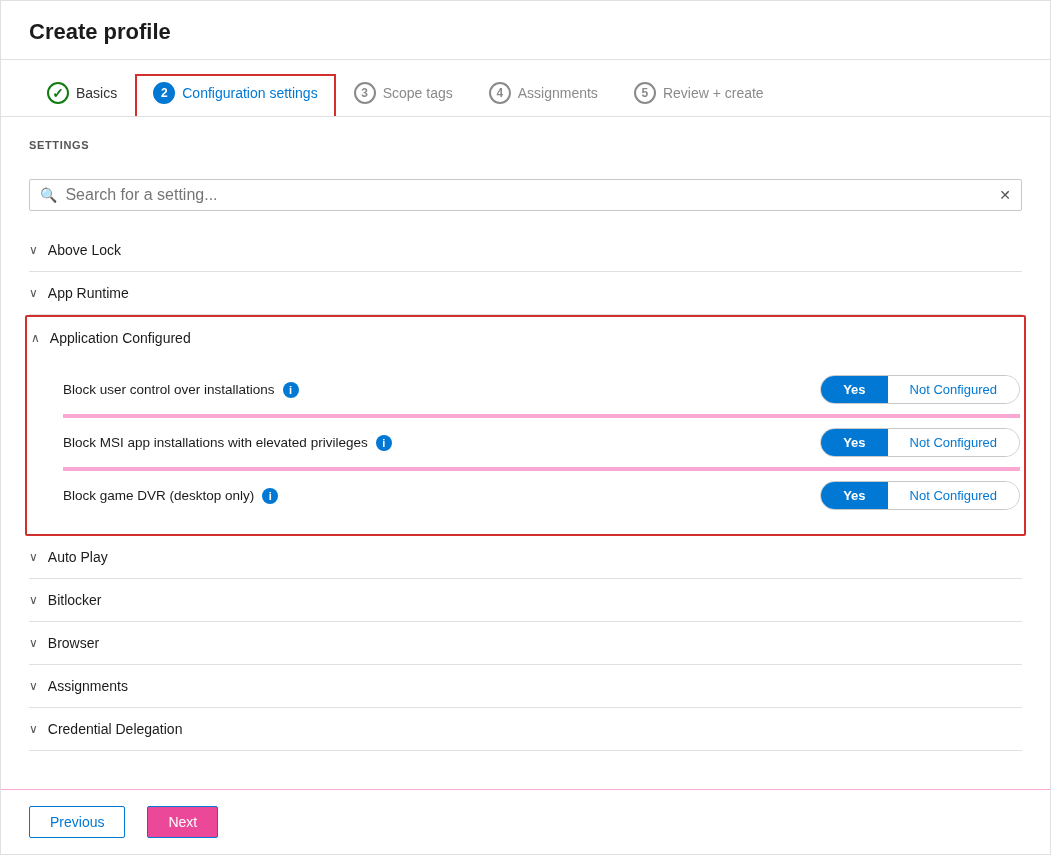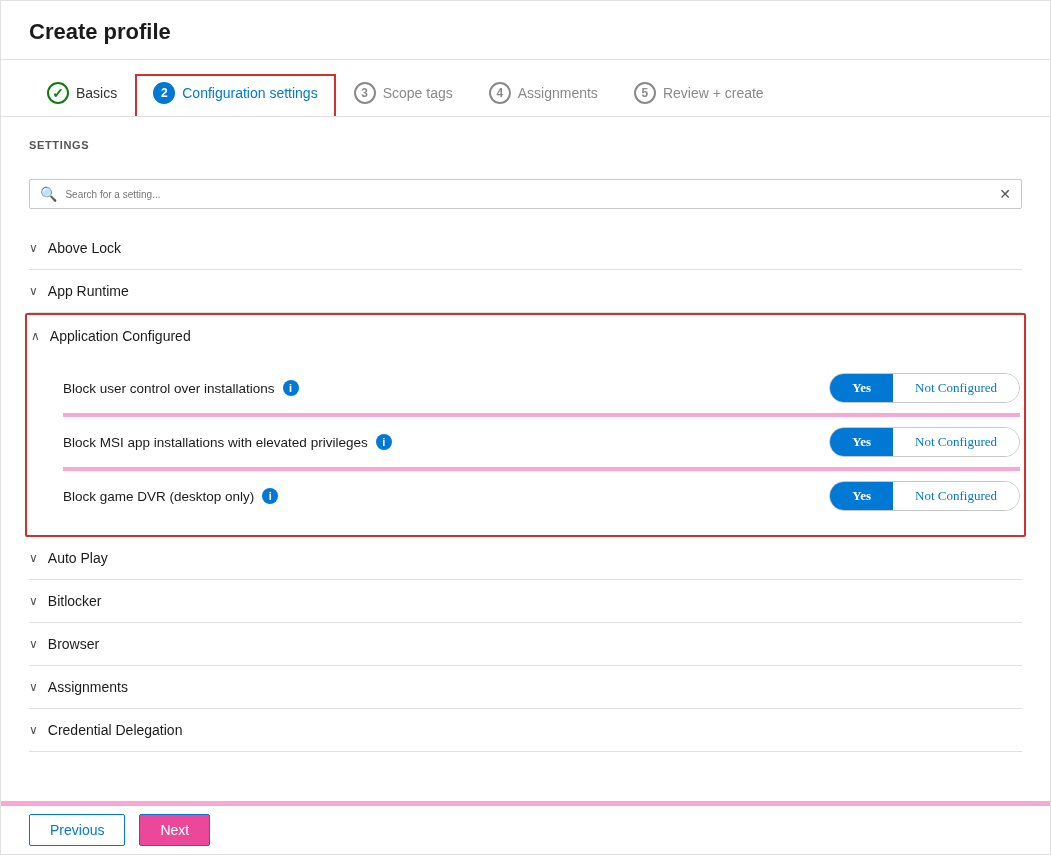--- a/index.html
+++ b/index.html
@@ -103,21 +103,21 @@
       border: 1px solid #c8c8c8;
       border-radius: 2px;
       padding: 6px 10px;
       margin-bottom: 18px;
       background: #fff;
     }
     .search-box input {
       border: none;
       outline: none;
       flex: 1;
-      font-size: 10px;
+      font-size: 16px;
       color: #aaa;
       background: transparent;
     }
     .search-icon-svg {
       color: #aaa;
       margin-right: 8px;
       font-size: 14px;
     }
     .clear-icon {
       color: #555;
@@ -184,38 +184,37 @@
       flex-shrink: 0;
     }
     .toggle-btn {
       padding: 6px 22px;
       font-size: 13px;
       cursor: pointer;
       border: none;
       background: #fff;
       color: #0078d4;
       font-weight: 400;
-      font-family: Liberation Serif, serif;
     }
     .toggle-btn.active {
       background: #0078d4;
       color: #fff;
       font-weight: 600;
     }
     .highlighted-section {
       border: 2px solid #d32f2f;
       border-radius: 2px;
       margin: 0 -4px;
       padding: 0 4px;
     }
     .footer {
-      padding: 8px 28px;
-      border-top: 5px solid #f9a8d4;
-      display: flex;
-      gap: 14px;
+      padding: 16px 28px;
+      border-top: 1px solid #f9a8d4;
+      display: flex;
+      gap: 22px;
     }
     .btn {
       padding: 7px 20px;
       font-size: 14px;
       border-radius: 2px;
       cursor: pointer;
       font-weight: 400;
       border: 1px solid #0078d4;
     }
     .btn-secondary {

